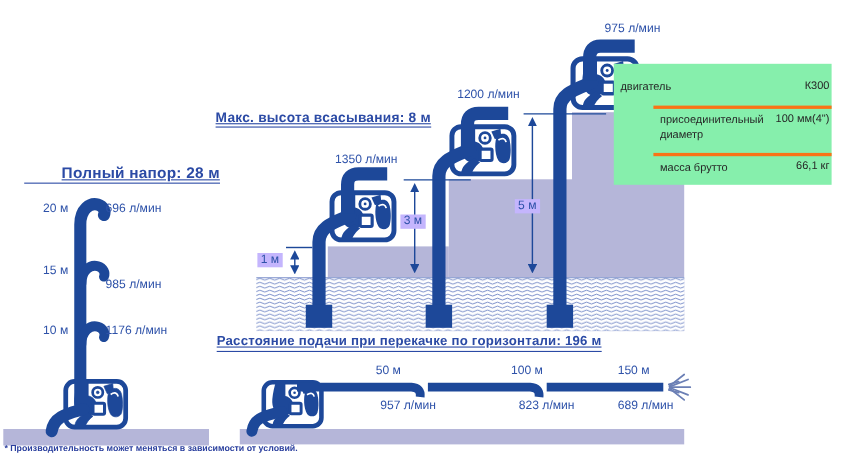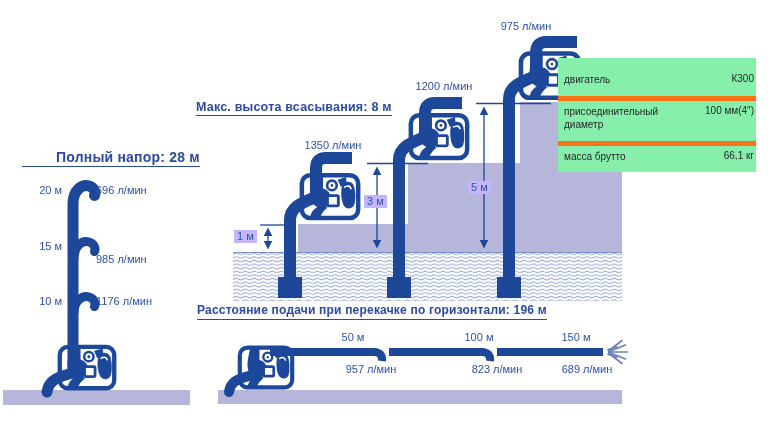--- a/index.html
+++ b/index.html
@@ -2,34 +2,34 @@
 <html><head>
 <meta charset="utf-8">
 <style>
   html,body{margin:0;padding:0;background:#fff;}
   .stage{
     position:relative;width:783px;height:425px;background:#fff;overflow:hidden;
     font-family:"Liberation Sans","DejaVu Sans",sans-serif;
   }
   .stage svg{position:absolute;left:0;top:0;}
   .abs{position:absolute;line-height:1.15;white-space:nowrap;}
-  .title{font-weight:bold;color:#2b4aa5;border-bottom:1.6px solid #2b4aa5;padding-bottom:1px;letter-spacing:.2px;}
+  .title{font-weight:bold;color:#2b4aa5;border-bottom:1.6px solid #2b4aa5;padding-bottom:1px;letter-spacing:.2px;text-decoration:underline;}
   .t-left{left:22px;top:149px;font-size:14px;padding-left:34px;}
   .t-mid{left:196px;top:100px;font-size:12.5px;}
   .t-bot{left:197px;top:304px;font-size:12px;}
   .lbl{font-size:11px;color:#2e52a9;}
   .ctr{text-align:center;width:100px;}
   .dim{font-size:11px;color:#2e52a9;background:#c4b5fd;padding:0 3px;}
   .spec-table{
     position:absolute;left:558px;top:58px;width:198px;background:#86efac;
     font-size:10px;color:#262626;
   }
   .spec-row{display:flex;justify-content:space-between;align-items:flex-start;padding:4px 2px 9px 6px;}
   .spec-row.first{padding-top:15px;}
-  .spec-row + .spec-row{border-top:5px solid #f97316;}
+  .spec-row + .spec-row{border-top:3px solid #f97316;margin-left:36px;}
   .spec-label{max-width:122px;line-height:1.35;}
   .spec-value{white-space:nowrap;text-align:right;}
   .footnote{left:4px;top:403px;font-size:8px;font-weight:bold;color:#2a3f9e;}
 </style>
 </head>
 <body>
 
 <div class="stage">
 
   <svg width="783" height="425" viewBox="0 0 783 425">
@@ -128,21 +128,21 @@
   <div class="abs lbl" style="left:16px;top:184px;width:46px;text-align:right;">20 м</div>
   <div class="abs lbl" style="left:96px;top:184px;">696 л/мин</div>
   <div class="abs lbl" style="left:16px;top:240px;width:46px;text-align:right;">15 м</div>
   <div class="abs lbl" style="left:96px;top:253px;text-align:right;">985 л/мин</div>
   <div class="abs lbl" style="left:16px;top:295px;width:46px;text-align:right;">10 м</div>
   <div class="abs lbl" style="left:96px;top:295px;">1176 л/мин</div>
 
   <div class="abs title t-mid">Макс. высота всасывания: 8 м</div>
   <div class="abs lbl ctr" style="left:283px;top:139px;">1350 л/мин</div>
   <div class="abs lbl ctr" style="left:394px;top:80px;">1200 л/мин</div>
-  <div class="abs lbl ctr" style="left:476px;top:20px;">975 л/мин</div>
+  <div class="abs lbl ctr" style="left:525px;top:20px;">975 л/мин</div>
   <div class="abs dim" style="left:234px;top:230px;">1 м</div>
   <div class="abs dim" style="left:364px;top:195px;">3 м</div>
   <div class="abs dim" style="left:468px;top:181px;">5 м</div>
 
   <div class="spec-table">
     <div class="spec-row first">
       <span class="spec-label">двигатель</span>
       <span class="spec-value">К300</span>
     </div>
     <div class="spec-row">
@@ -156,14 +156,15 @@
   </div>
 
   <div class="abs title t-bot">Расстояние подачи при перекачке по горизонтали: 196 м</div>
   <div class="abs lbl" style="left:313px;top:331px;width:80px;text-align:center;">50 м</div>
   <div class="abs lbl" style="left:439px;top:331px;width:80px;text-align:center;">100 м</div>
   <div class="abs lbl" style="left:536px;top:331px;width:80px;text-align:center;">150 м</div>
   <div class="abs lbl ctr" style="left:321px;top:363px;">957 л/мин</div>
   <div class="abs lbl ctr" style="left:447px;top:363px;">823 л/мин</div>
   <div class="abs lbl ctr" style="left:537px;top:363px;">689 л/мин</div>
 
+  <div class="abs footnote">* Производительность может меняться в зависимости от условий.</div>
 
 </div>
 
 </body></html>

